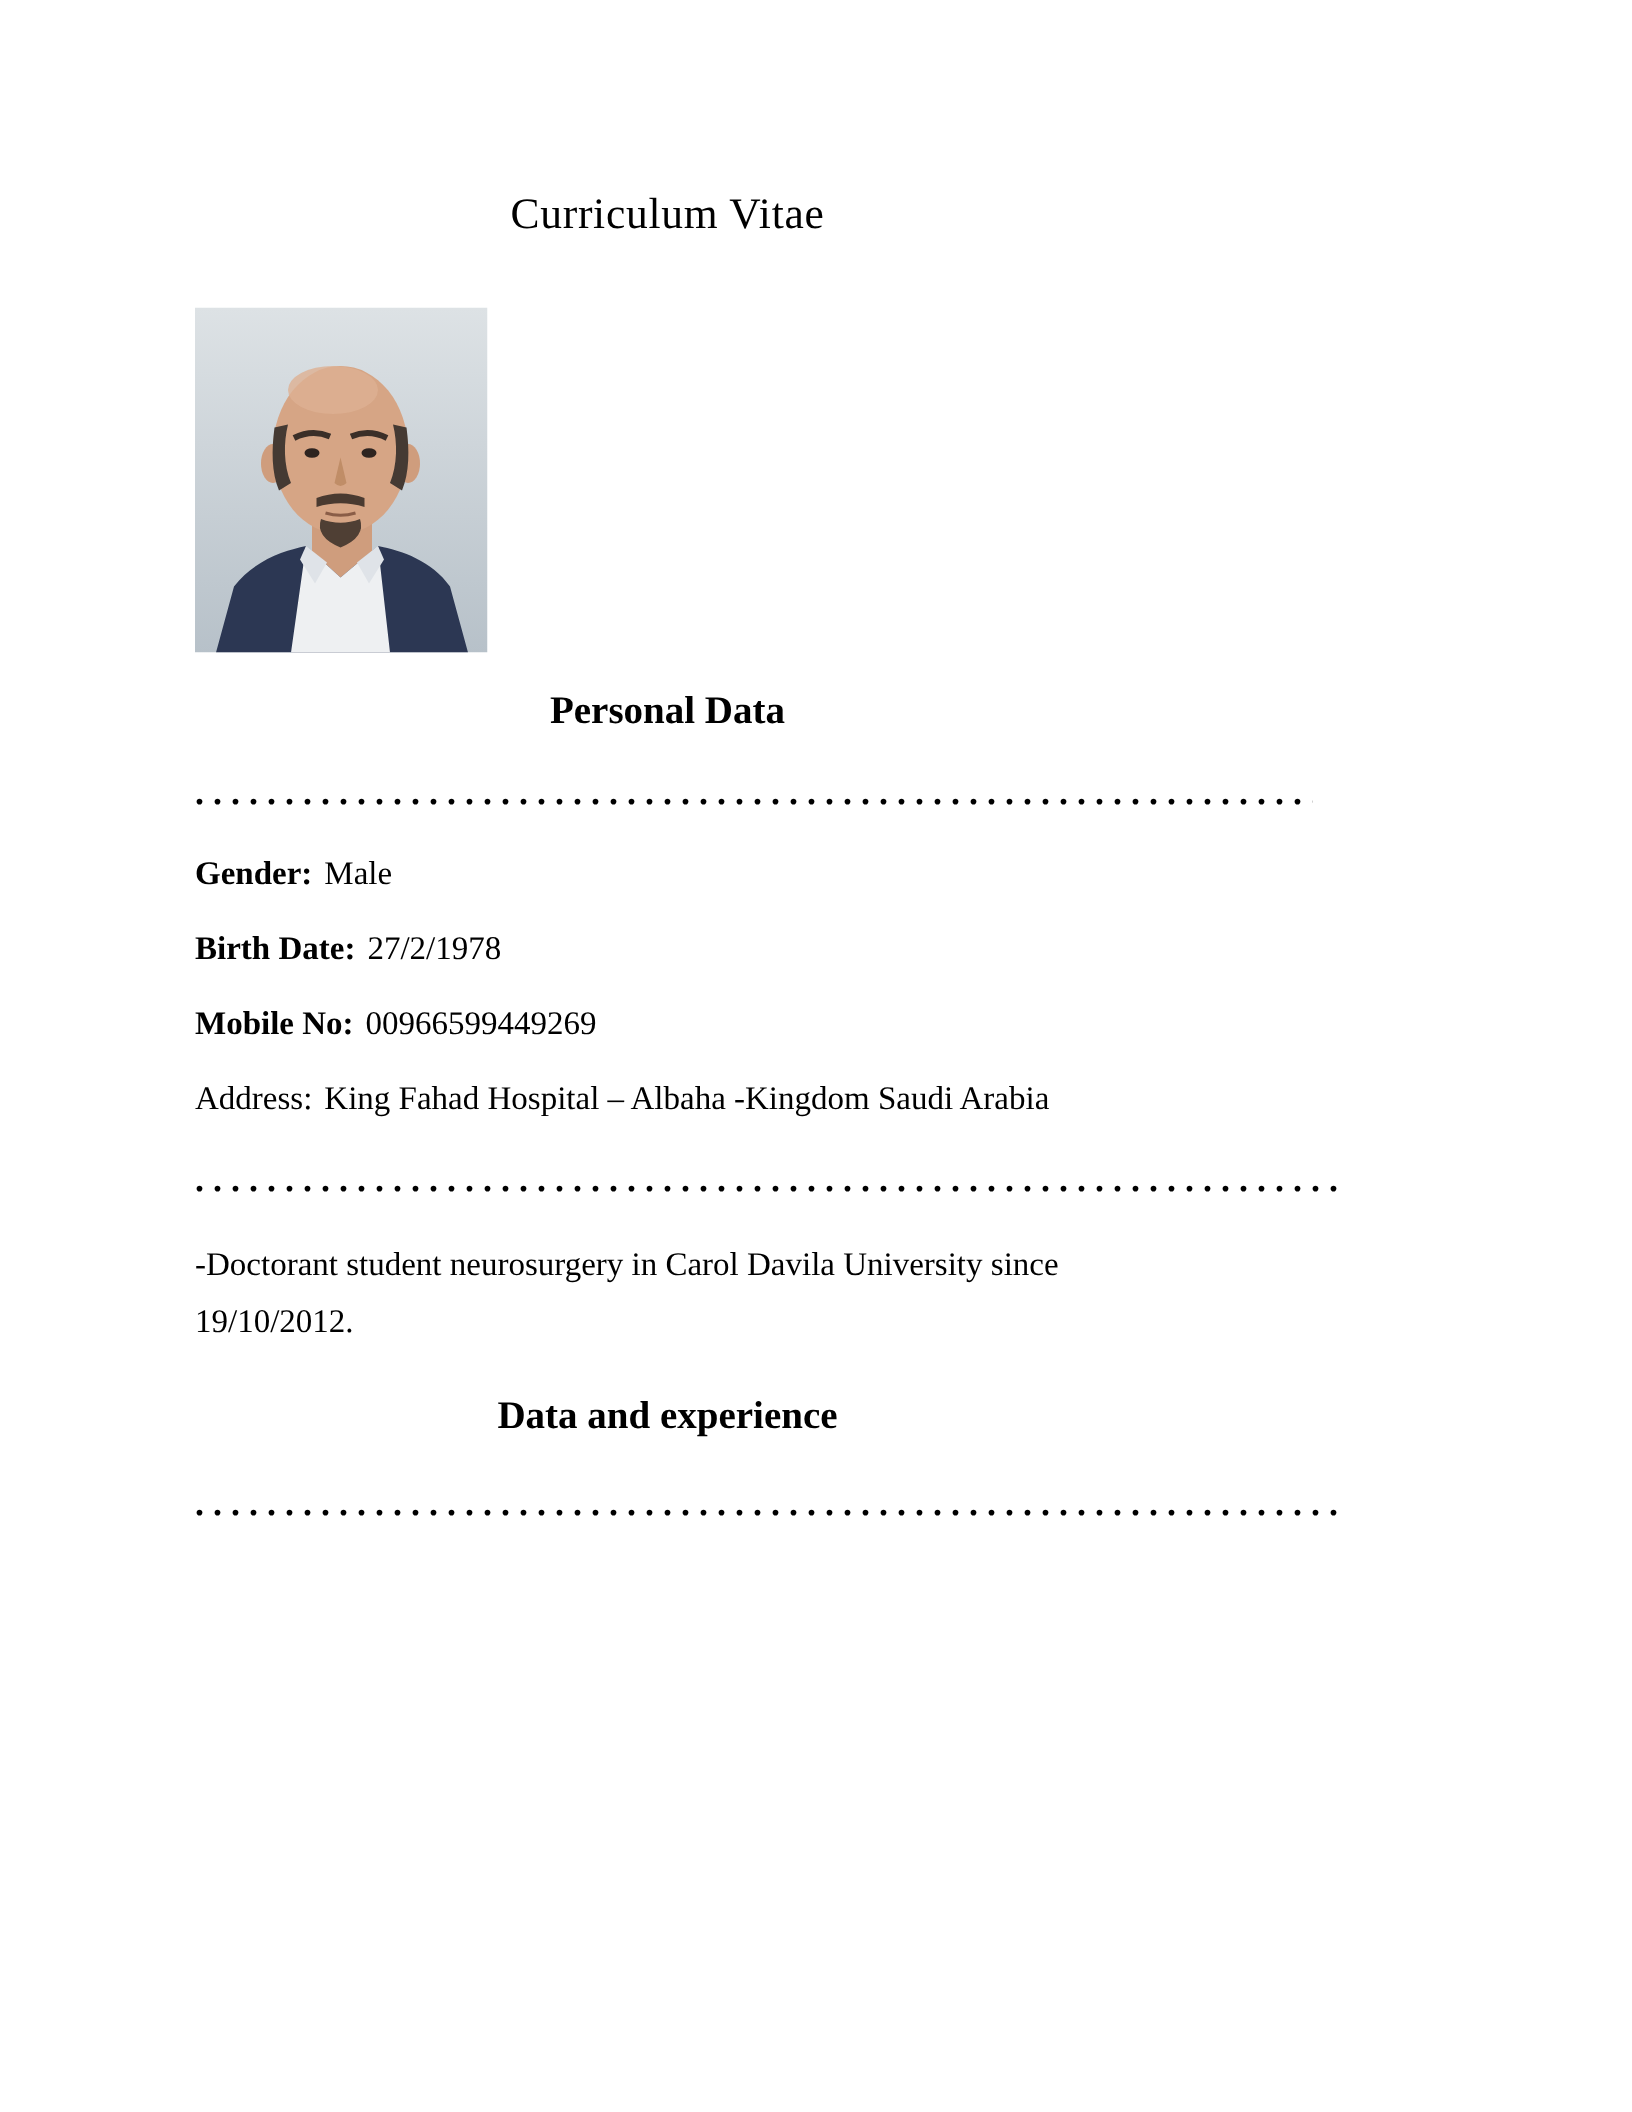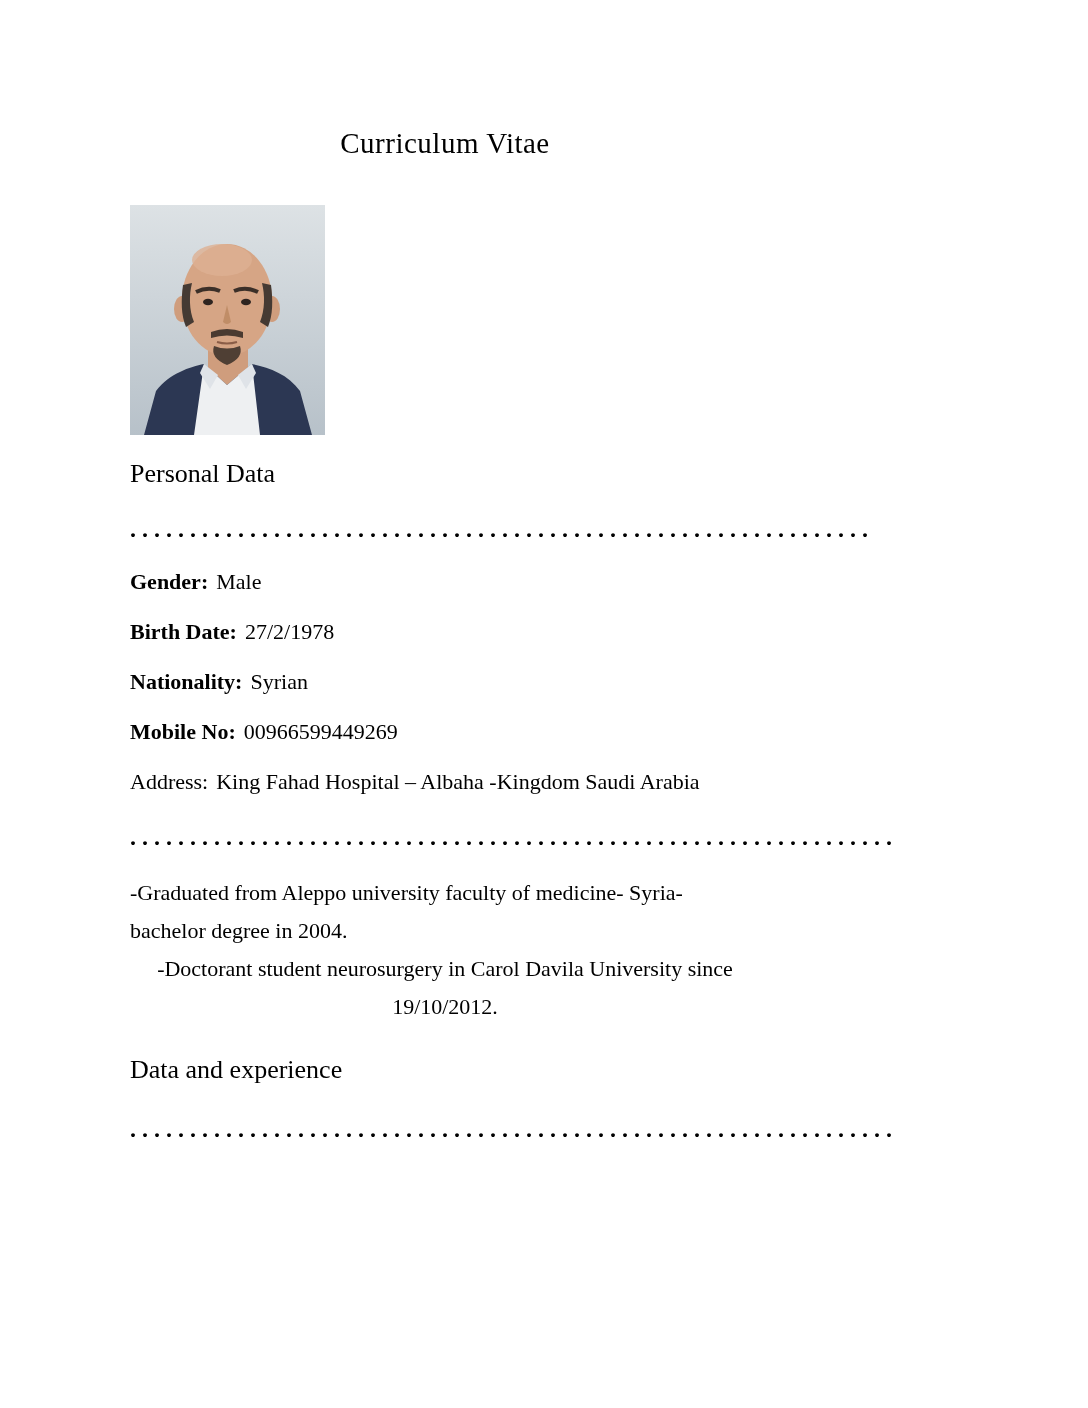--- a/index.html
+++ b/index.html
@@ -22,22 +22,23 @@
     font-weight:400;
     line-height:35px;
     letter-spacing:0.5px;
   }
   .photo {
     display:block;
     margin-top:44px;
   }
   .heading {
     font-size:26px;
-    font-weight:400;
+    font-weight:700;
     line-height:32px;
+    text-align:center;
   }
   .h-personal { margin-top:23px; }
   .h-edu { margin-top:30px; }
   .h-work { margin-top:28px; }
   .divider {
     font-size:24px;
     font-weight:700;
     letter-spacing:6px;
     white-space:nowrap;
     overflow:hidden;
@@ -122,34 +123,30 @@
     <div class="divider d1">..............................................................................................................</div>
 
     <div class="fields">
       <p class="field">
         <span class="lbl">Gender:</span><span class="val">Male</span>
       </p>
       <p class="field">
         <span class="lbl">Birth Date:</span><span class="val">27/2/1978</span>
       </p>
       <p class="field">
-        <span class="lbl">Nationality:</span><span class="val">Syrian</span>
-      </p>
-      <p class="field">
         <span class="lbl">Mobile No:</span><span class="val">00966599449269</span>
       </p>
       <p class="field">
         <span class="lbl plain">Address:</span><span class="val">King Fahad Hospital – Albaha -Kingdom Saudi Arabia</span>
       </p>
     </div>
   </section>
 
   <section>
     <div class="divider d2">..............................................................................................................</div>
-    <p class="para">-Graduated from Aleppo university faculty of medicine- Syria- bachelor degree in 2004.</p>
     <p class="para">-Doctorant student neurosurgery in Carol Davila University since 19/10/2012.</p>
   </section>
 
   <section>
     <h2 class="heading h-work">Data and experience</h2>
     <div class="divider d3">..............................................................................................................</div>
   </section>
 
 </div>
 

